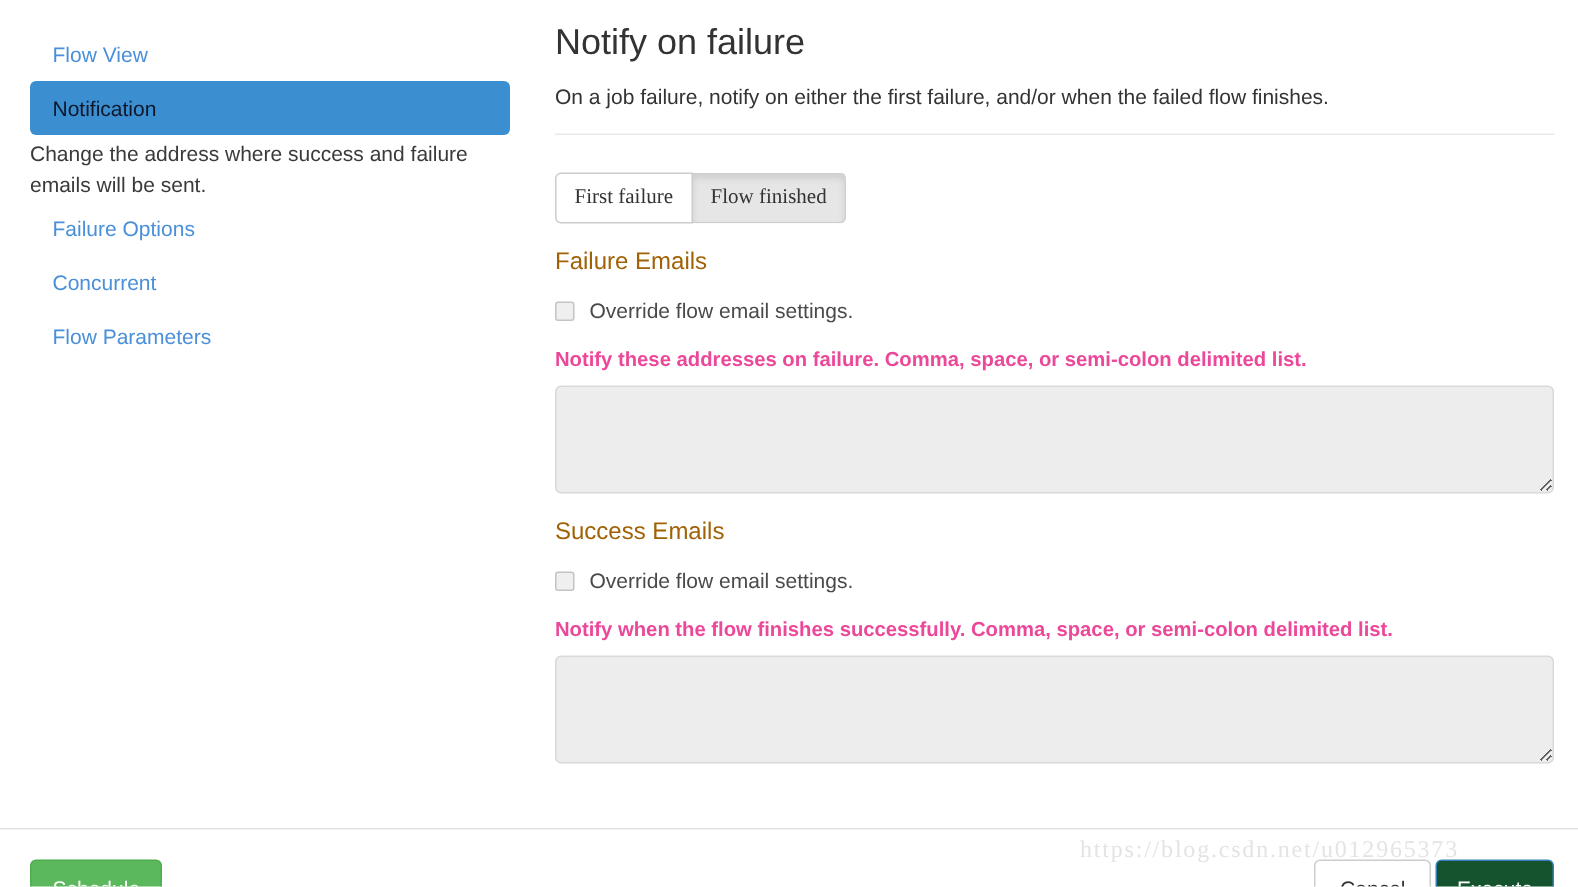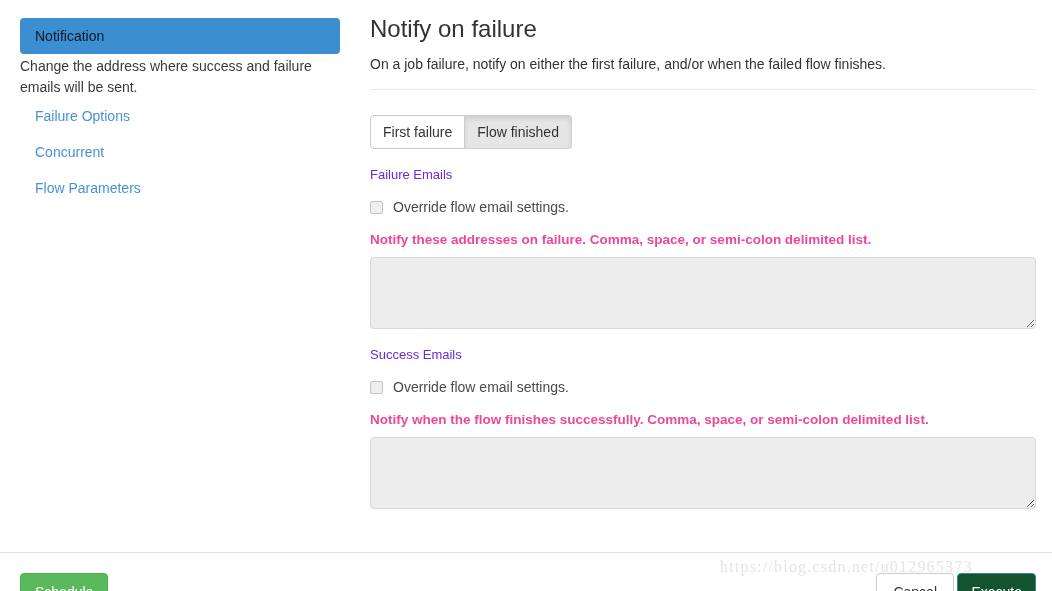--- a/index.html
+++ b/index.html
@@ -90,21 +90,21 @@
     margin: 15px 0 0 0;
   }
 
   
   .btn-group {
     display: inline-flex;
     margin-top: 25px;
     border-radius: 4px;
   }
   .btn-tog {
-    font-family: Liberation Sans, sans-serif;
+    font-family: Liberation Serif, serif;
     font-size: 14px;
     line-height: 20px;
     padding: 6px 12px;
     background: #ffffff;
     border: 1px solid #cccccc;
     color: #333333;
     cursor: pointer;
     outline: none;
   }
   .btn-tog:first-child {
@@ -116,24 +116,24 @@
   }
   .btn-tog.pressed {
     background: #e6e6e6;
     border-color: #cfcfcf;
     box-shadow: inset 0 3px 5px rgba(0,0,0,.10);
   }
 
   
   .sec-head {
     margin: 14px 0 0 0;
-    font-size: 13px;
+    font-size: 16px;
     font-weight: normal;
     line-height: 24px;
-    color: #6d28d9;
+    color: #a16207;
   }
   .chk-row {
     display: flex;
     align-items: center;
     margin-top: 10px;
   }
   .chk-box {
     -webkit-appearance: none;
     appearance: none;
     width: 13px;
@@ -237,20 +237,21 @@
     user-select: none;
   }
 </style>
 </head>
 <body>
 
 <div id="app">
 
   <nav id="sidebar">
 
+    <a class="nav-link" href="#">Flow View</a>
 
     <a class="nav-link active" href="#">Notification</a>
 
     <p class="nav-desc">Change the address where success and failure emails will be sent.</p>
 
     <a class="nav-link" href="#">Failure Options</a>
 
     <a class="nav-link" href="#">Concurrent</a>
 
     <a class="nav-link" href="#">Flow Parameters</a>

